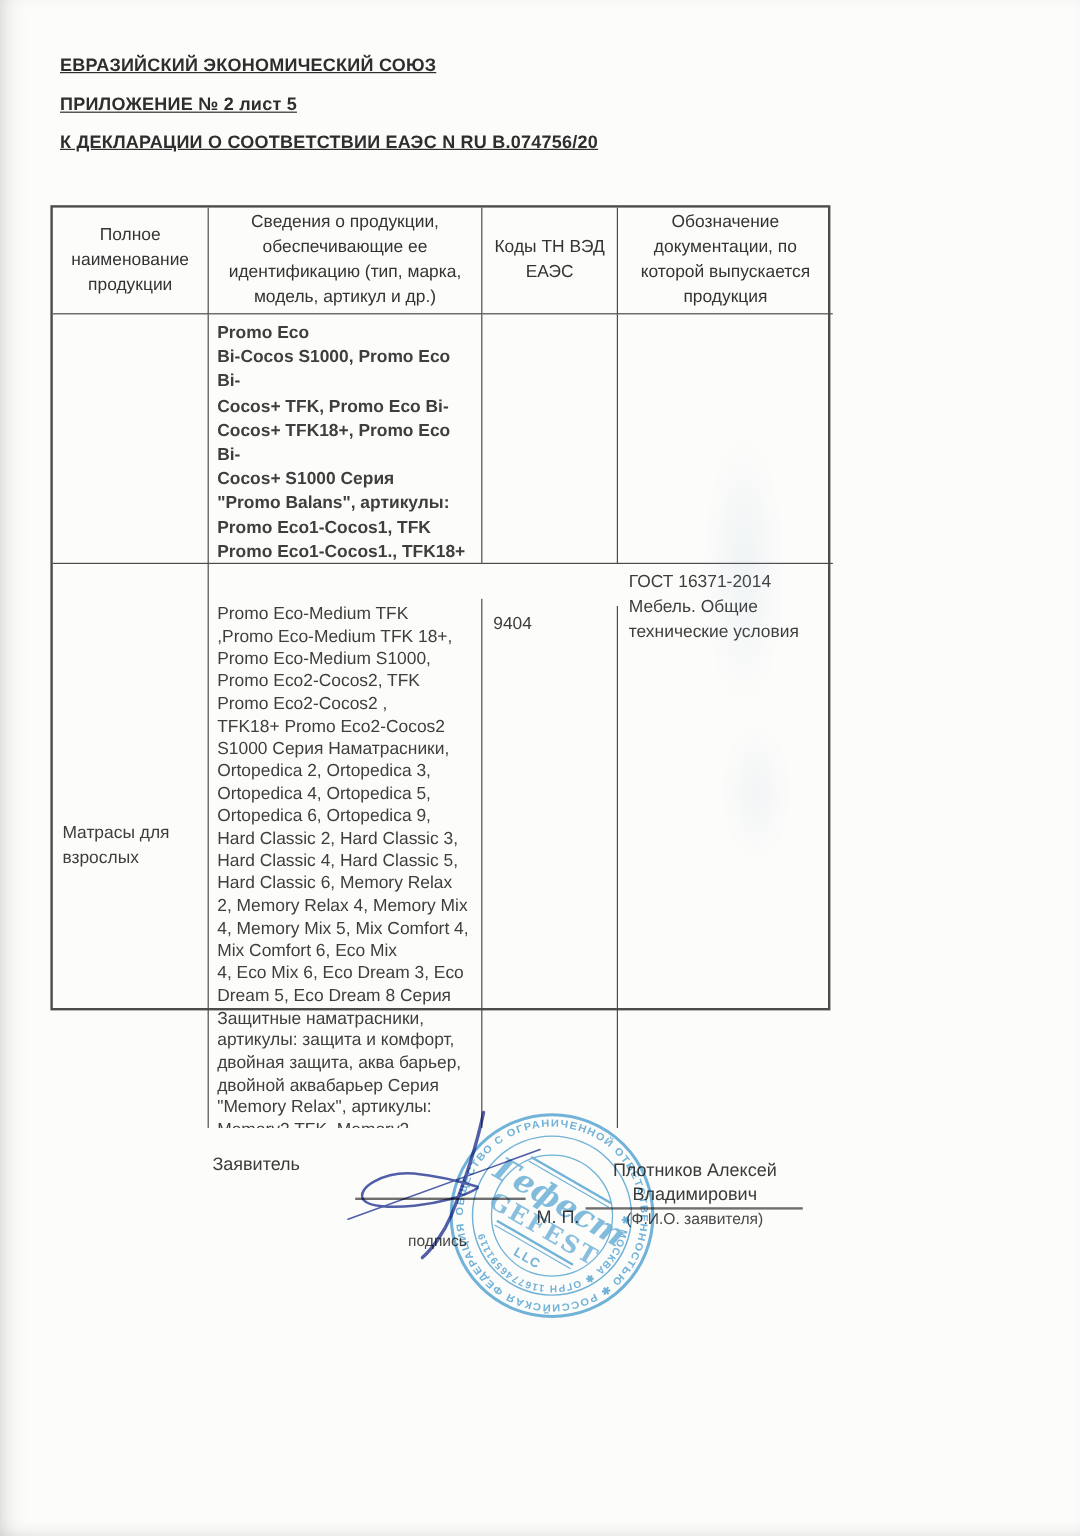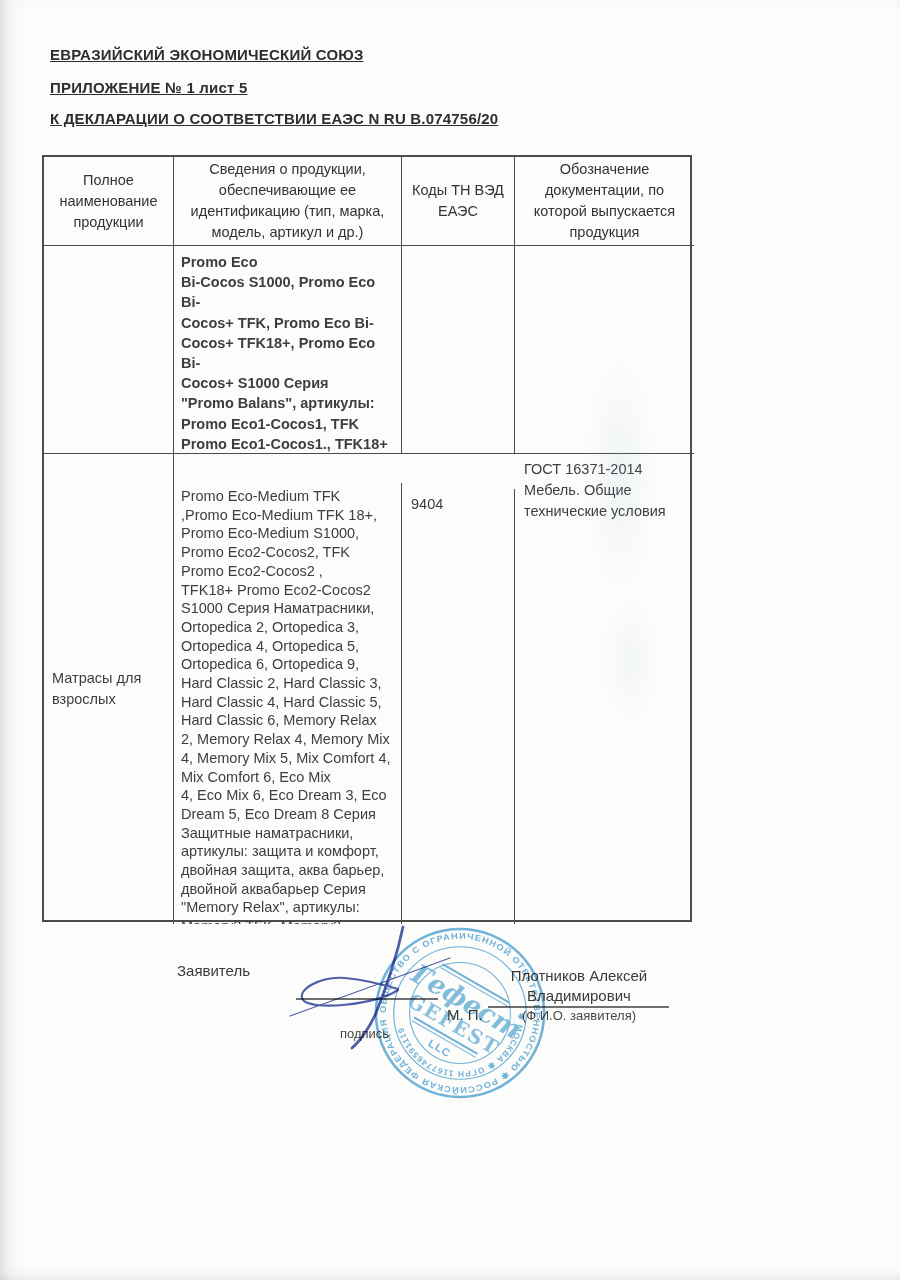--- a/index.html
+++ b/index.html
@@ -14,21 +14,21 @@
     position:absolute;left:50px;width:700px;text-align:left;
     font-weight:700;font-size:15px;color:#2e2e2e;letter-spacing:.2px;
     white-space:pre-line;
     text-decoration:underline;
   }
   .t1{top:46px;}
   .t2{top:79px;}
   .t3{top:110px;}
   
   .doc-table{
-    position:absolute;left:42px;top:155px;width:650px;height:767px;
+    position:absolute;left:42px;top:171px;width:650px;height:671px;
     display:grid;
     grid-template-columns:130px 228px 113px 179px;
     grid-template-rows:89px 208px 470px;
     border:2px solid #4c4c4c;
     box-sizing:border-box;
     background:transparent;
   }
   .cell{
     border-right:1.5px solid #4c4c4c;
     border-bottom:1.5px solid #4c4c4c;
@@ -70,21 +70,21 @@
       background:radial-gradient(closest-side, rgba(130,170,205,.10), rgba(130,170,205,0));}
   .a2{left:600px;top:600px;width:60px;height:120px;
       background:radial-gradient(closest-side, rgba(130,170,205,.08), rgba(130,170,205,0));}
   .edge-shade{left:0;top:0;width:900px;height:1280px;border-radius:0;
       box-shadow:inset 14px 0 22px -16px rgba(90,90,90,.35), inset 0 -10px 18px -14px rgba(120,120,120,.3);}
 </style>
 </head>
 <body>
 
 <div class="title-line t1">ЕВРАЗИЙСКИЙ ЭКОНОМИЧЕСКИЙ СОЮЗ</div>
-<div class="title-line t2">ПРИЛОЖЕНИЕ № 1 лист 5</div>
+<div class="title-line t2">ПРИЛОЖЕНИЕ № 2 лист 5</div>
 <div class="title-line t3">К ДЕКЛАРАЦИИ О СООТВЕТСТВИИ ЕАЭС N RU В.074756/20</div>
 
 <div class="doc-table">
   <div class="cell th">Полное
 наименование
 продукции</div>
   <div class="cell th">Сведения о продукции,
 обеспечивающие ее
 идентификацию (тип, марка,
 модель, артикул и др.)</div>

